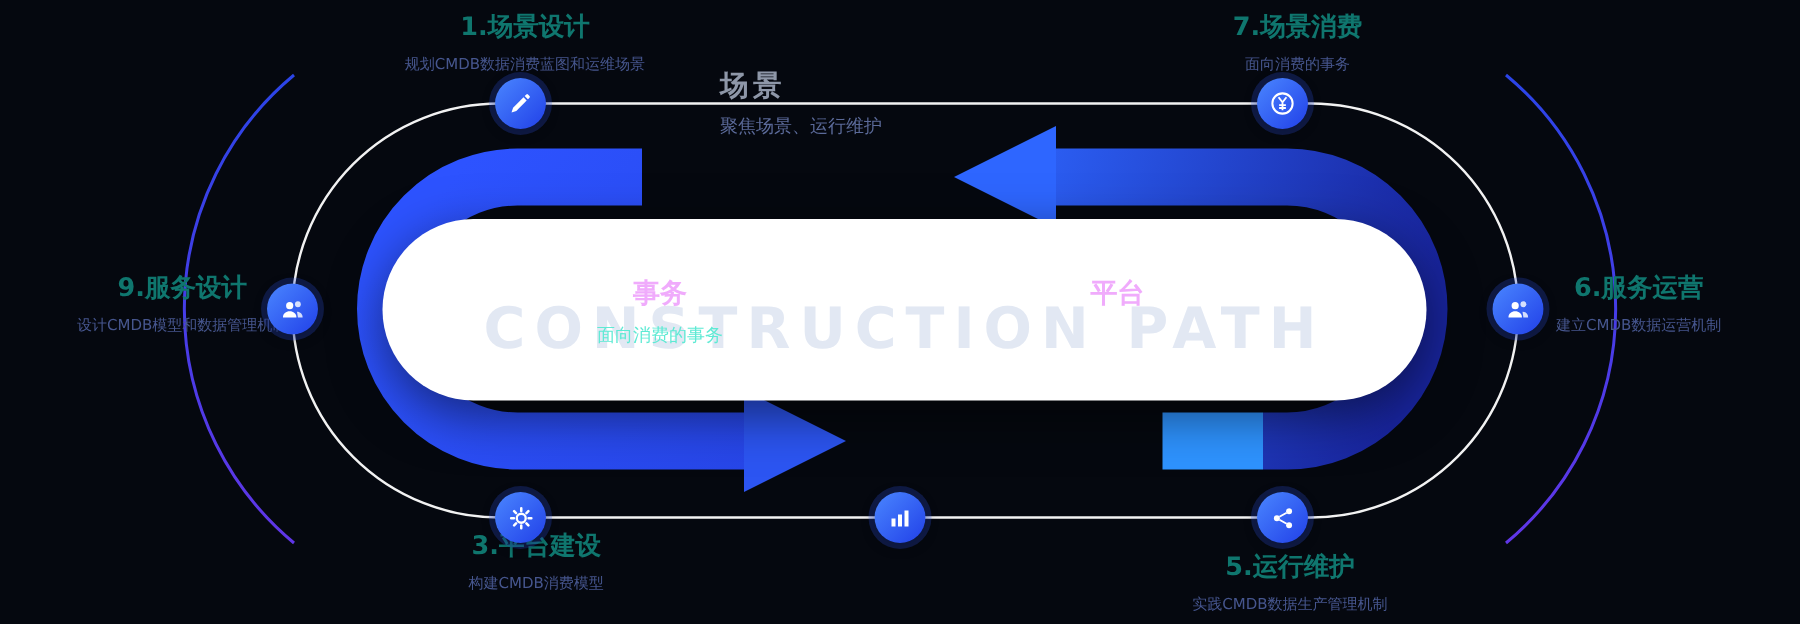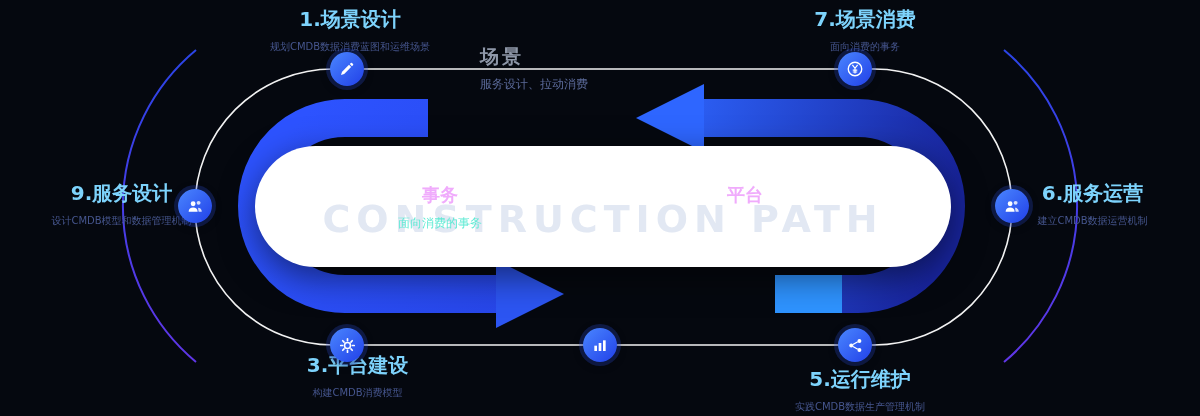--- a/index.html
+++ b/index.html
@@ -23,21 +23,21 @@
     font-size:38px; font-weight:700; letter-spacing:6px;
     color:#e2e8f3; white-space:nowrap; z-index:3; user-select:none;
   }
   .center-item { position:absolute; width:220px; text-align:center; z-index:4; }
   .center-item.ci-left  { left:330px; top:183px; }
   .center-item.ci-right { left:635px; top:183px; }
   .c-title { font-size:18px; font-weight:700; color:#f0abfc; }
   .c-desc  { margin-top:8px; font-size:12px; color:#5eead4; }
 
   .step { position:absolute; text-align:center; z-index:5; }
-  .s-title { font-size:20px; font-weight:700; color:#7dd3fc; }
+  .s-title { font-size:17px; font-weight:700; color:#0f766e; }
   .s-desc  { margin-top:7px; font-size:10px; color:#46568e; }
 
   .step-1 { left:230px; top:6px;   width:240px; }
   .step-2 { left:14px;  top:180px; width:215px; }
   .step-3 { left:240px; top:352px; width:235px; }
   .step-4 { left:480px; top:366px; width:240px; }
   .step-5 { left:740px; top:366px; width:240px;text-align:center; }
   .step-6 { left:985px; top:180px; width:215px; }
   .step-7 { left:745px; top:6px;   width:240px; }
 
@@ -100,21 +100,21 @@
   <div class="center-item ci-left">
     <div class="c-title">事务</div>
     <div class="c-desc">面向消费的事务</div>
   </div>
   <div class="center-item ci-right">
     <div class="c-title">平台</div>
   </div>
 
   <div class="top-label">
     <div class="t-title">场景</div>
-    <div class="t-desc">服务设计、拉动消费</div>
+    <div class="t-desc">聚焦场景、运行维护</div>
   </div>
 
   <div class="step step-1">
     <div class="s-title">1.场景设计</div>
     <div class="s-desc">规划CMDB数据消费蓝图和运维场景</div>
   </div>
   <div class="step step-2">
     <div class="s-title">9.服务设计</div>
     <div class="s-desc">设计CMDB模型和数据管理机制</div>
   </div>

